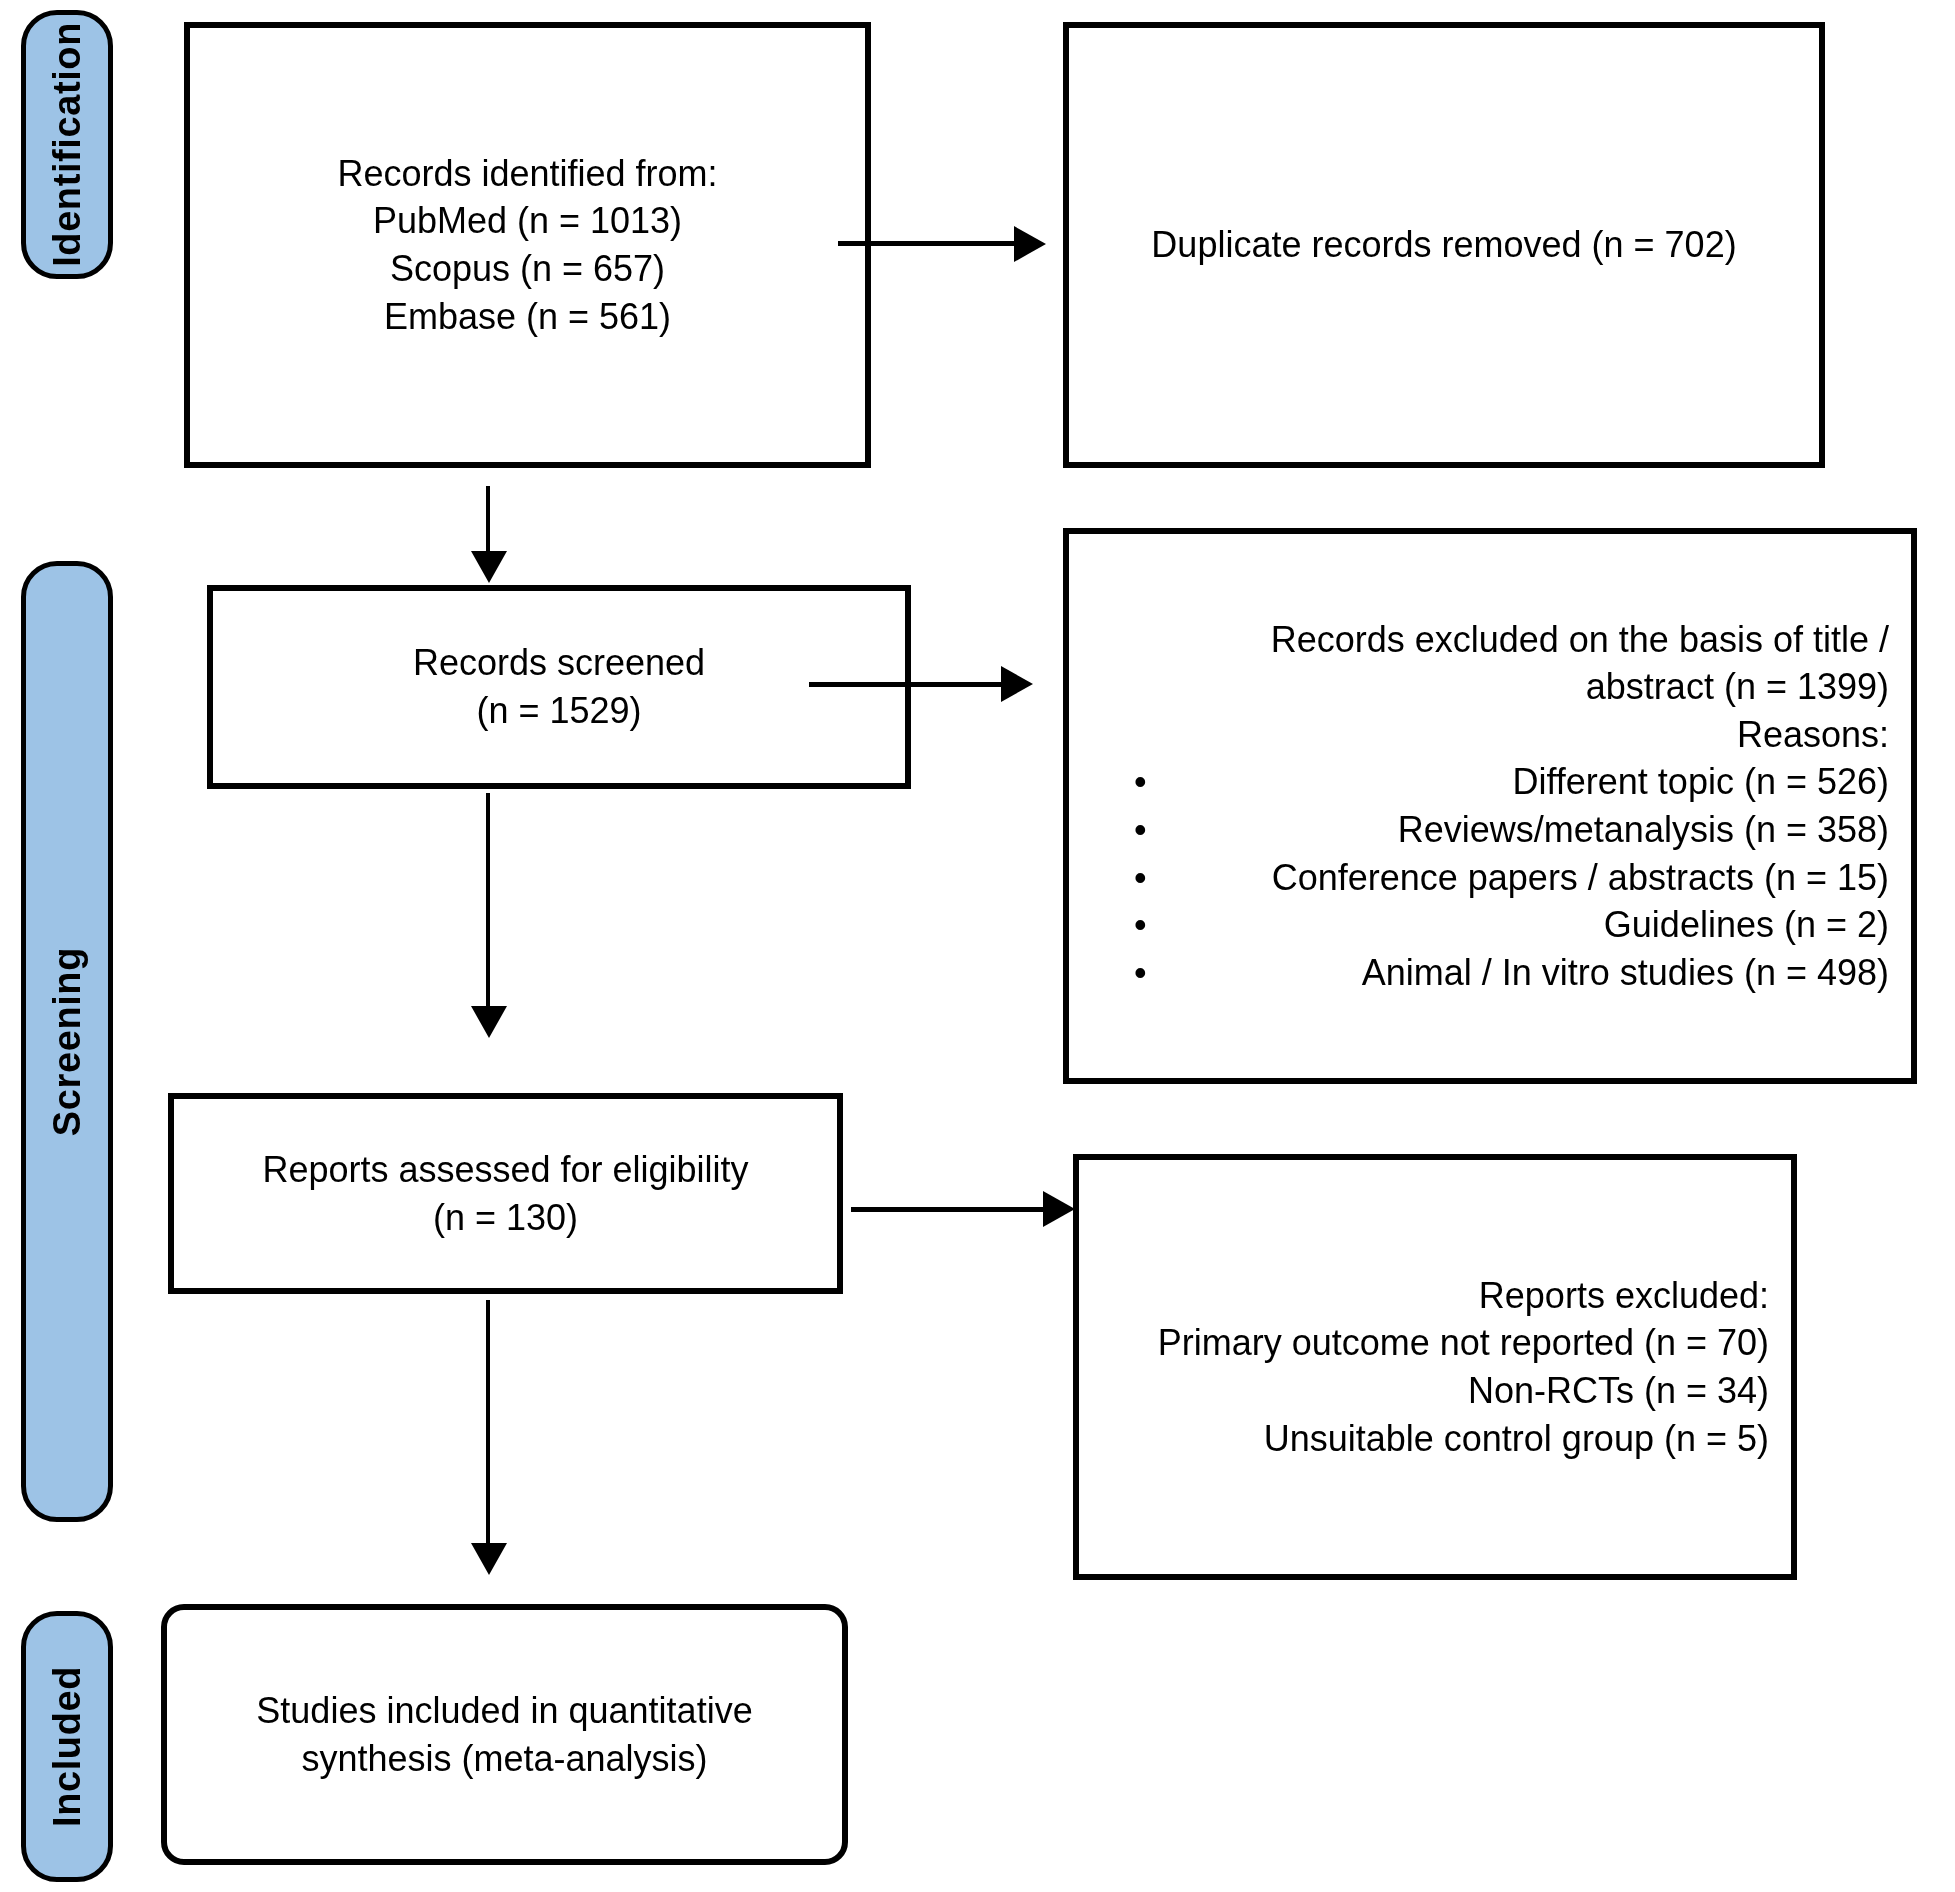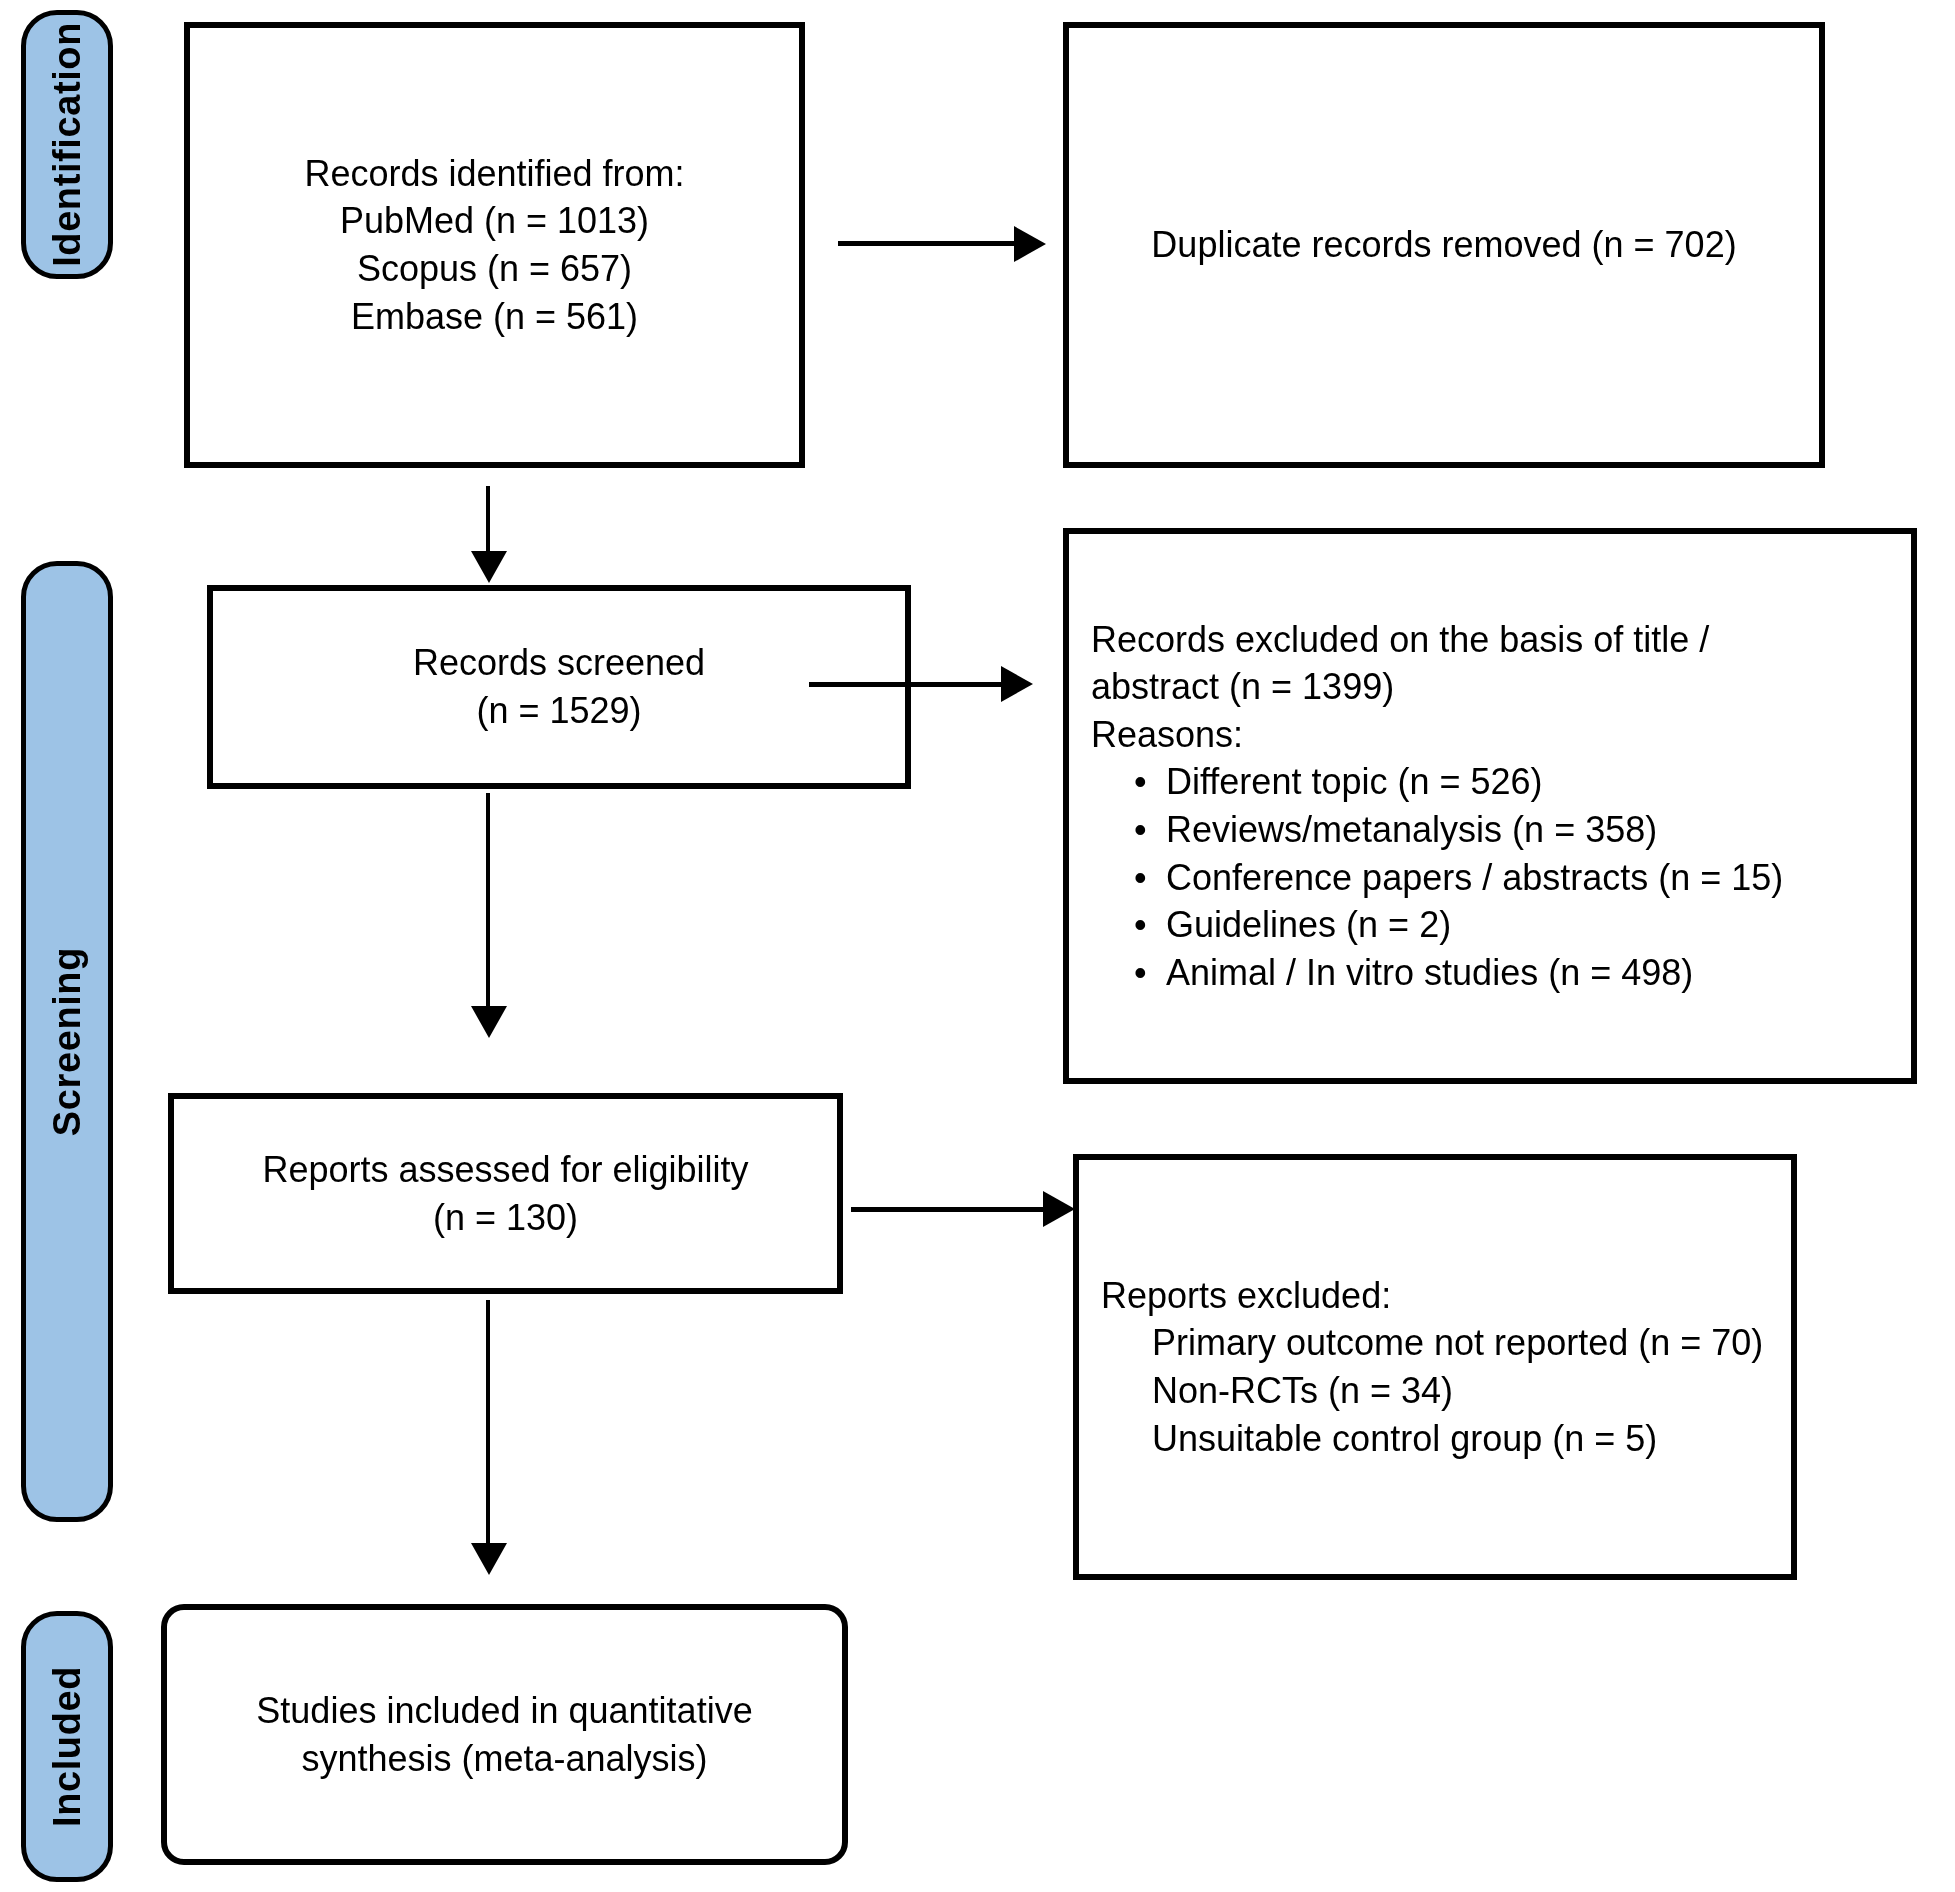--- a/index.html
+++ b/index.html
@@ -52,21 +52,21 @@
   .flow-box.center-v { align-items: center; }
   .box-text {
     width: 100%;
     font-size: 36px;
     line-height: 1.32;
     color: #000000;
     padding: 0 22px;
     box-sizing: border-box;
   }
   .box-text.centered { text-align: center; }
-  .box-text.left { text-align: left; }
+  .box-text.left { text-align: right; }
 
   .reason-list {
     list-style: none;
     margin: 0;
     padding: 0 0 0 43px;
   }
   .reason-list li {
     position: relative;
     padding-left: 32px;
     line-height: 1.32;
@@ -125,21 +125,21 @@
   </div>
 
   <div class="phase-pill" style="left:21px; top:561px; width:92px; height:961px;">
     <span class="phase-pill-label">Screening</span>
   </div>
 
   <div class="phase-pill" style="left:21px; top:1611px; width:92px; height:271px;">
     <span class="phase-pill-label">Included</span>
   </div>
 
-  <div class="flow-box center-v" style="left:184px; top:22px; width:621px; height:446px;align-items:center;">
+  <div class="flow-box center-v" style="left:184px; top:22px; width:687px; height:446px;align-items:center;">
     <div class="box-text centered">
       <div>Records identified from:</div>
       <div>PubMed (n = 1013)</div>
       <div>Scopus (n = 657)</div>
       <div>Embase (n = 561)</div>
     </div>
   </div>
 
   <div class="flow-box center-v" style="left:1063px; top:22px; width:762px; height:446px;">
     <div class="box-text centered">Duplicate records removed (n = 702)</div>

